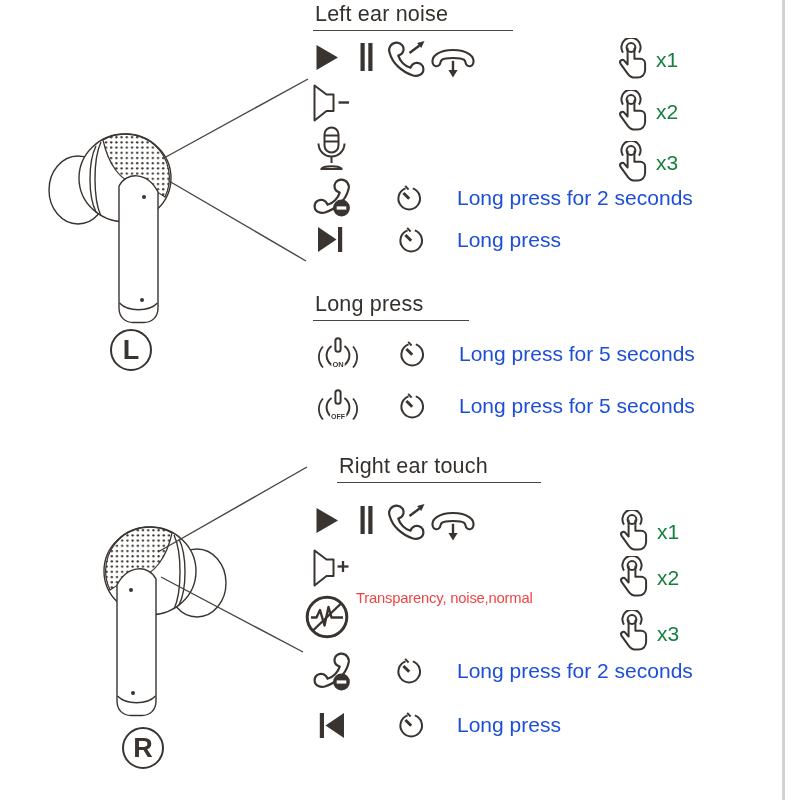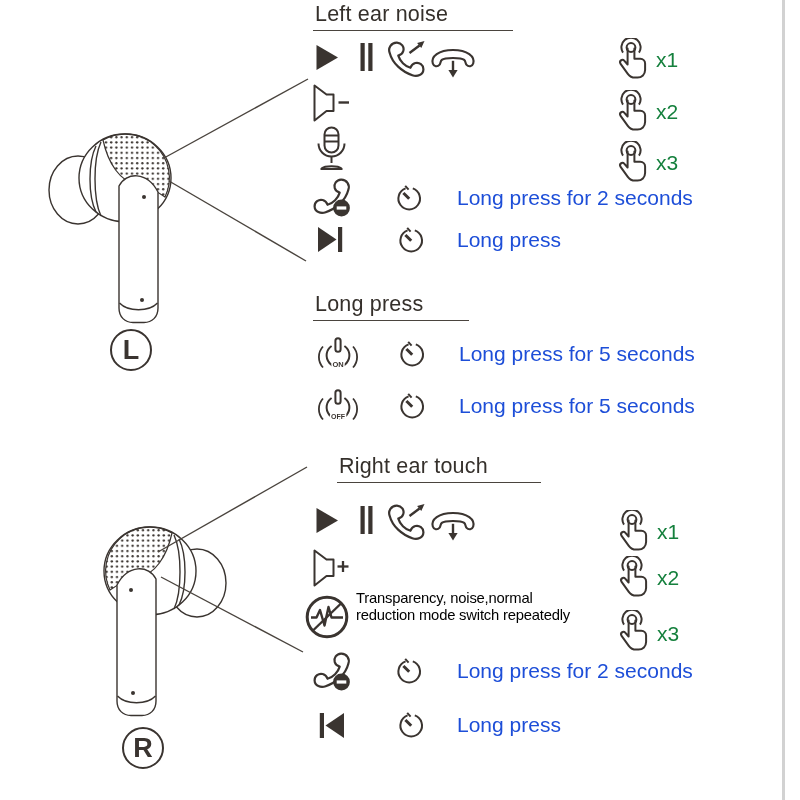--- a/index.html
+++ b/index.html
@@ -13,21 +13,21 @@
          font-size:27px;font-weight:bold;color:#3a3430;}
   #badge-l{left:110px;top:329px;}
   #badge-r{left:122px;top:727px;}
   .heading{font-size:21.5px;letter-spacing:.2px;color:#35302b;
            border-bottom:1.8px solid #4a443e;padding:0 0 3px 2px;}
   #h-left{left:313px;top:2px;width:198px;}
   #h-lp{left:313px;top:292px;width:154px;}
   #h-right{left:313px;top:454px;width:202px;margin-left:24px;}
   .lab{font-size:21px;white-space:nowrap;color:#1d4ed8;margin-left:20px;}
   .cnt{font-size:21px;color:#15803d;}
-  .note{font-size:14.8px;line-height:17.2px;letter-spacing:-.2px;white-space:nowrap;color:#000000;}
+  .note{font-size:14.8px;line-height:17.2px;letter-spacing:-.2px;white-space:nowrap;color:#ef4444;}
   svg.icn{display:block;}
   
   #ic-l-play{left:315px;top:44px;} #ic-r-play{left:315px;top:507px;}
   #ic-l-pause{left:360px;top:43px;} #ic-r-pause{left:360px;top:506px;}
   #ic-l-answer{left:386px;top:40px;} #ic-r-answer{left:386px;top:503px;}
   #ic-l-hangup{left:430px;top:47px;} #ic-r-hangup{left:430px;top:510px;}
   #tap-l-1{left:615px;top:38px;} #lbl-l-x1{left:656px;top:48px;}
   #ic-l-vol{left:313px;top:84px;}
   #tap-l-2{left:615px;top:90px;} #lbl-l-x2{left:656px;top:100px;}
   #ic-l-mic{left:315px;top:126px;}
@@ -271,21 +271,20 @@
 <svg id="tap-r-2" class="abs icn" width="33" height="44">
     <use href="#s-tap"></use>
   </svg>
 <div id="lbl-r-x2" class="abs cnt">x2</div>
 
 <svg id="ic-anc" class="abs icn" width="46" height="46">
     <use href="#s-anc"></use>
   </svg>
 <div id="note" class="abs note">
   <div>Transparency, noise,normal</div>
-  <div>reduction mode switch repeatedly</div>
 </div>
 <svg id="tap-r-3" class="abs icn" width="33" height="44">
     <use href="#s-tap"></use>
   </svg>
 <div id="lbl-r-x3" class="abs cnt">x3</div>
 
 <svg id="ic-r-reject" class="abs icn" width="44" height="42">
     <use href="#s-reject"></use>
   </svg>
 <svg id="tm-r-1" class="abs icn" width="28" height="28">

